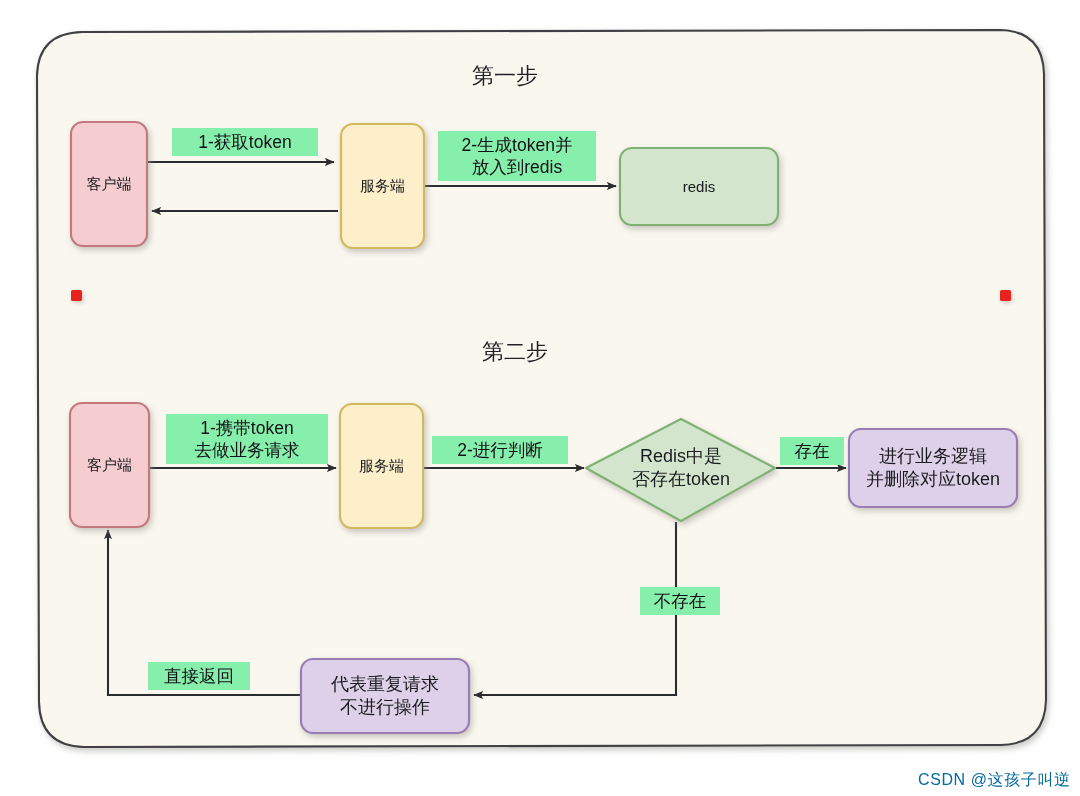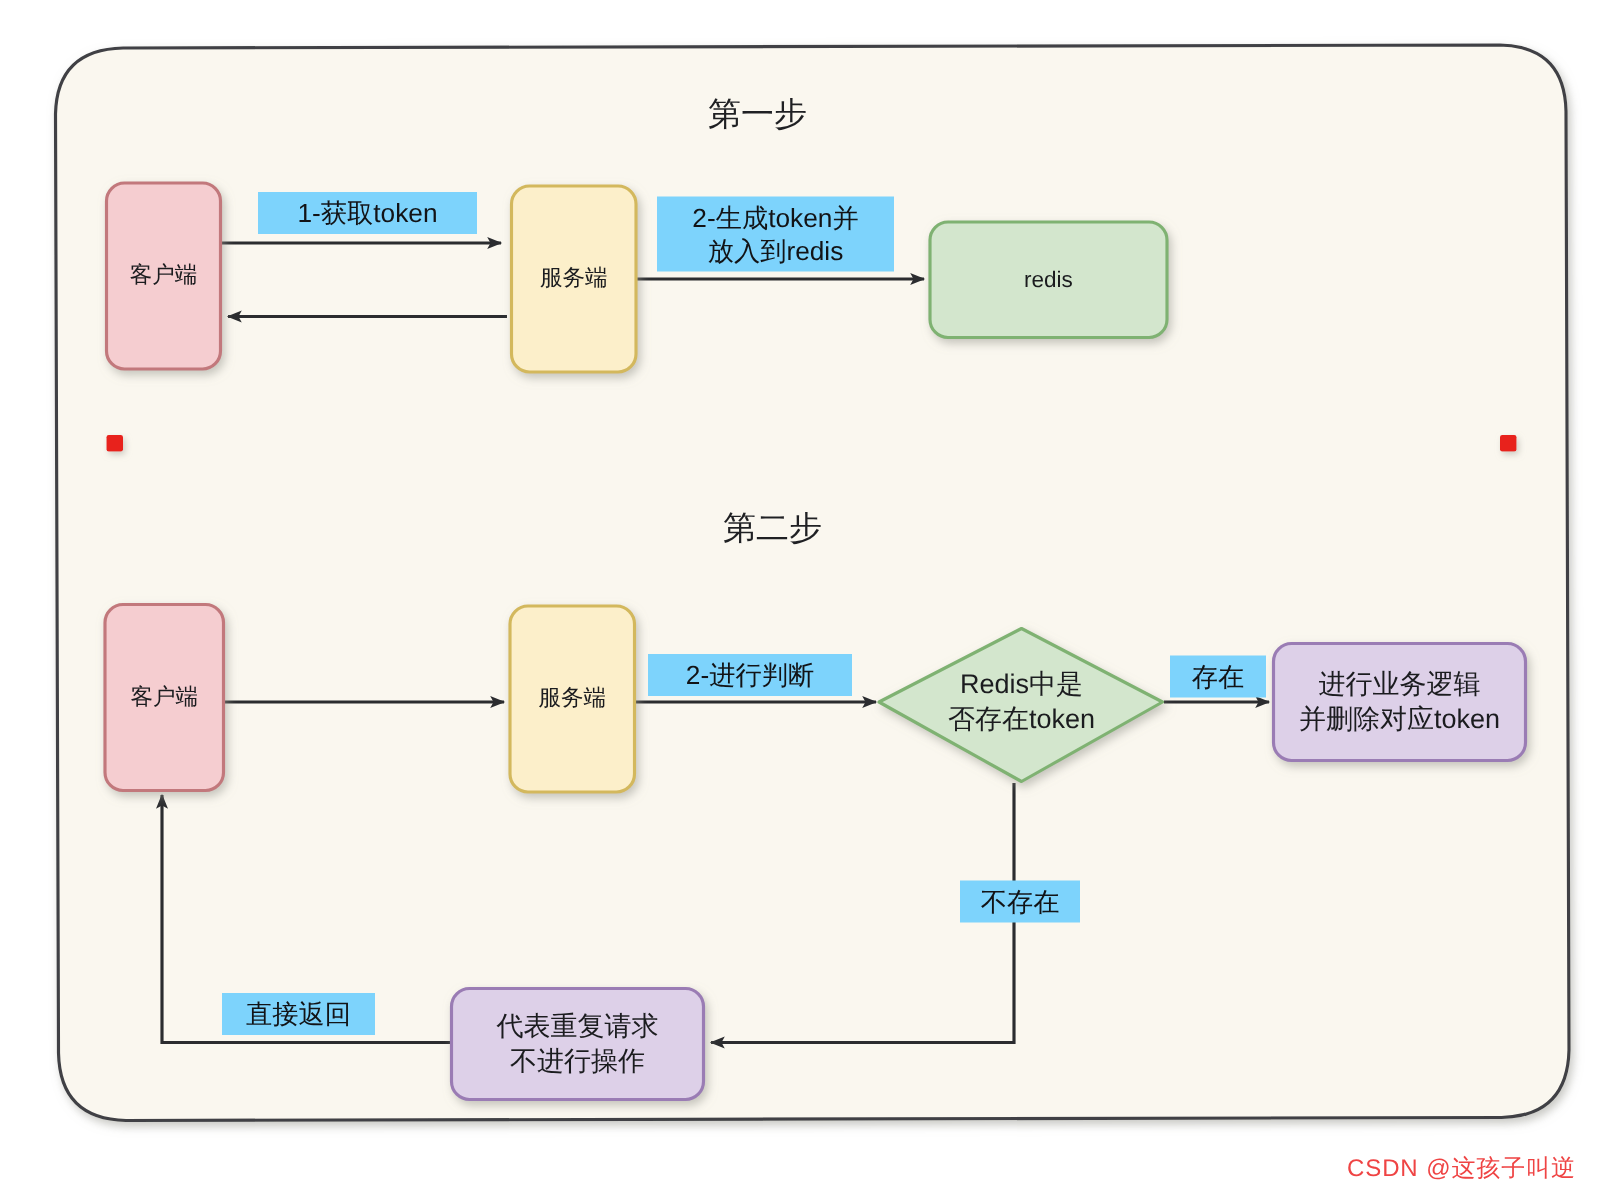--- a/index.html
+++ b/index.html
@@ -41,27 +41,28 @@
   .node-label {
     font-size: 15px;
     color: #1b1c1f;
   }
   .node-label.small {
     font-size: 18px;
   }
   .edge-label {
     font-size: 17.5px;
     color: #121316;
-    background: #7dd3fc;
+    background: #86efac;
     padding: 1px 3px;
   }
   .watermark {
     font-size: 16px;
-    color: #ef4444;
+    color: #0369a1;
     letter-spacing: 0.6px;
+    margin-left: 20px;
   }
   .center-wrap {
     display: flex;
     align-items: center;
     justify-content: center;
   }
 </style>
 </head>
 <body>
 
@@ -153,20 +154,22 @@
 
   <div class="node-label center-wrap" style="left:70px; top:403px; width:79px; height:124px;">客户端</div>
   <div class="node-label center-wrap" style="left:340px; top:404px; width:83px; height:124px;">服务端</div>
   <div class="node-label small center-wrap" style="left:849px; top:429px; width:168px; height:78px;">进行业务逻辑
 并删除对应token</div>
   <div class="node-label small center-wrap" style="left:588px; top:434px; width:186px; height:68px;">Redis中是
 否存在token</div>
   <div class="node-label small center-wrap" style="left:301px; top:659px; width:168px; height:74px;">代表重复请求
 不进行操作</div>
 
+  <div class="edge-label center-wrap" style="left:166px; top:414px; width:156px; height:48px;">1-携带token
+去做业务请求</div>
   <div class="edge-label center-wrap" style="left:432px; top:436px; width:130px; height:26px;">2-进行判断</div>
   <div class="edge-label center-wrap" style="left:780px; top:437px; width:58px; height:26px;">存在</div>
   <div class="edge-label center-wrap" style="left:640px; top:587px; width:74px; height:26px;">不存在</div>
   <div class="edge-label center-wrap" style="left:148px; top:662px; width:96px; height:26px;">直接返回</div>
 
   <div class="watermark" style="left:898px; top:770px;">CSDN @这孩子叫逆</div>
 
 </div>
 
 </body></html>

